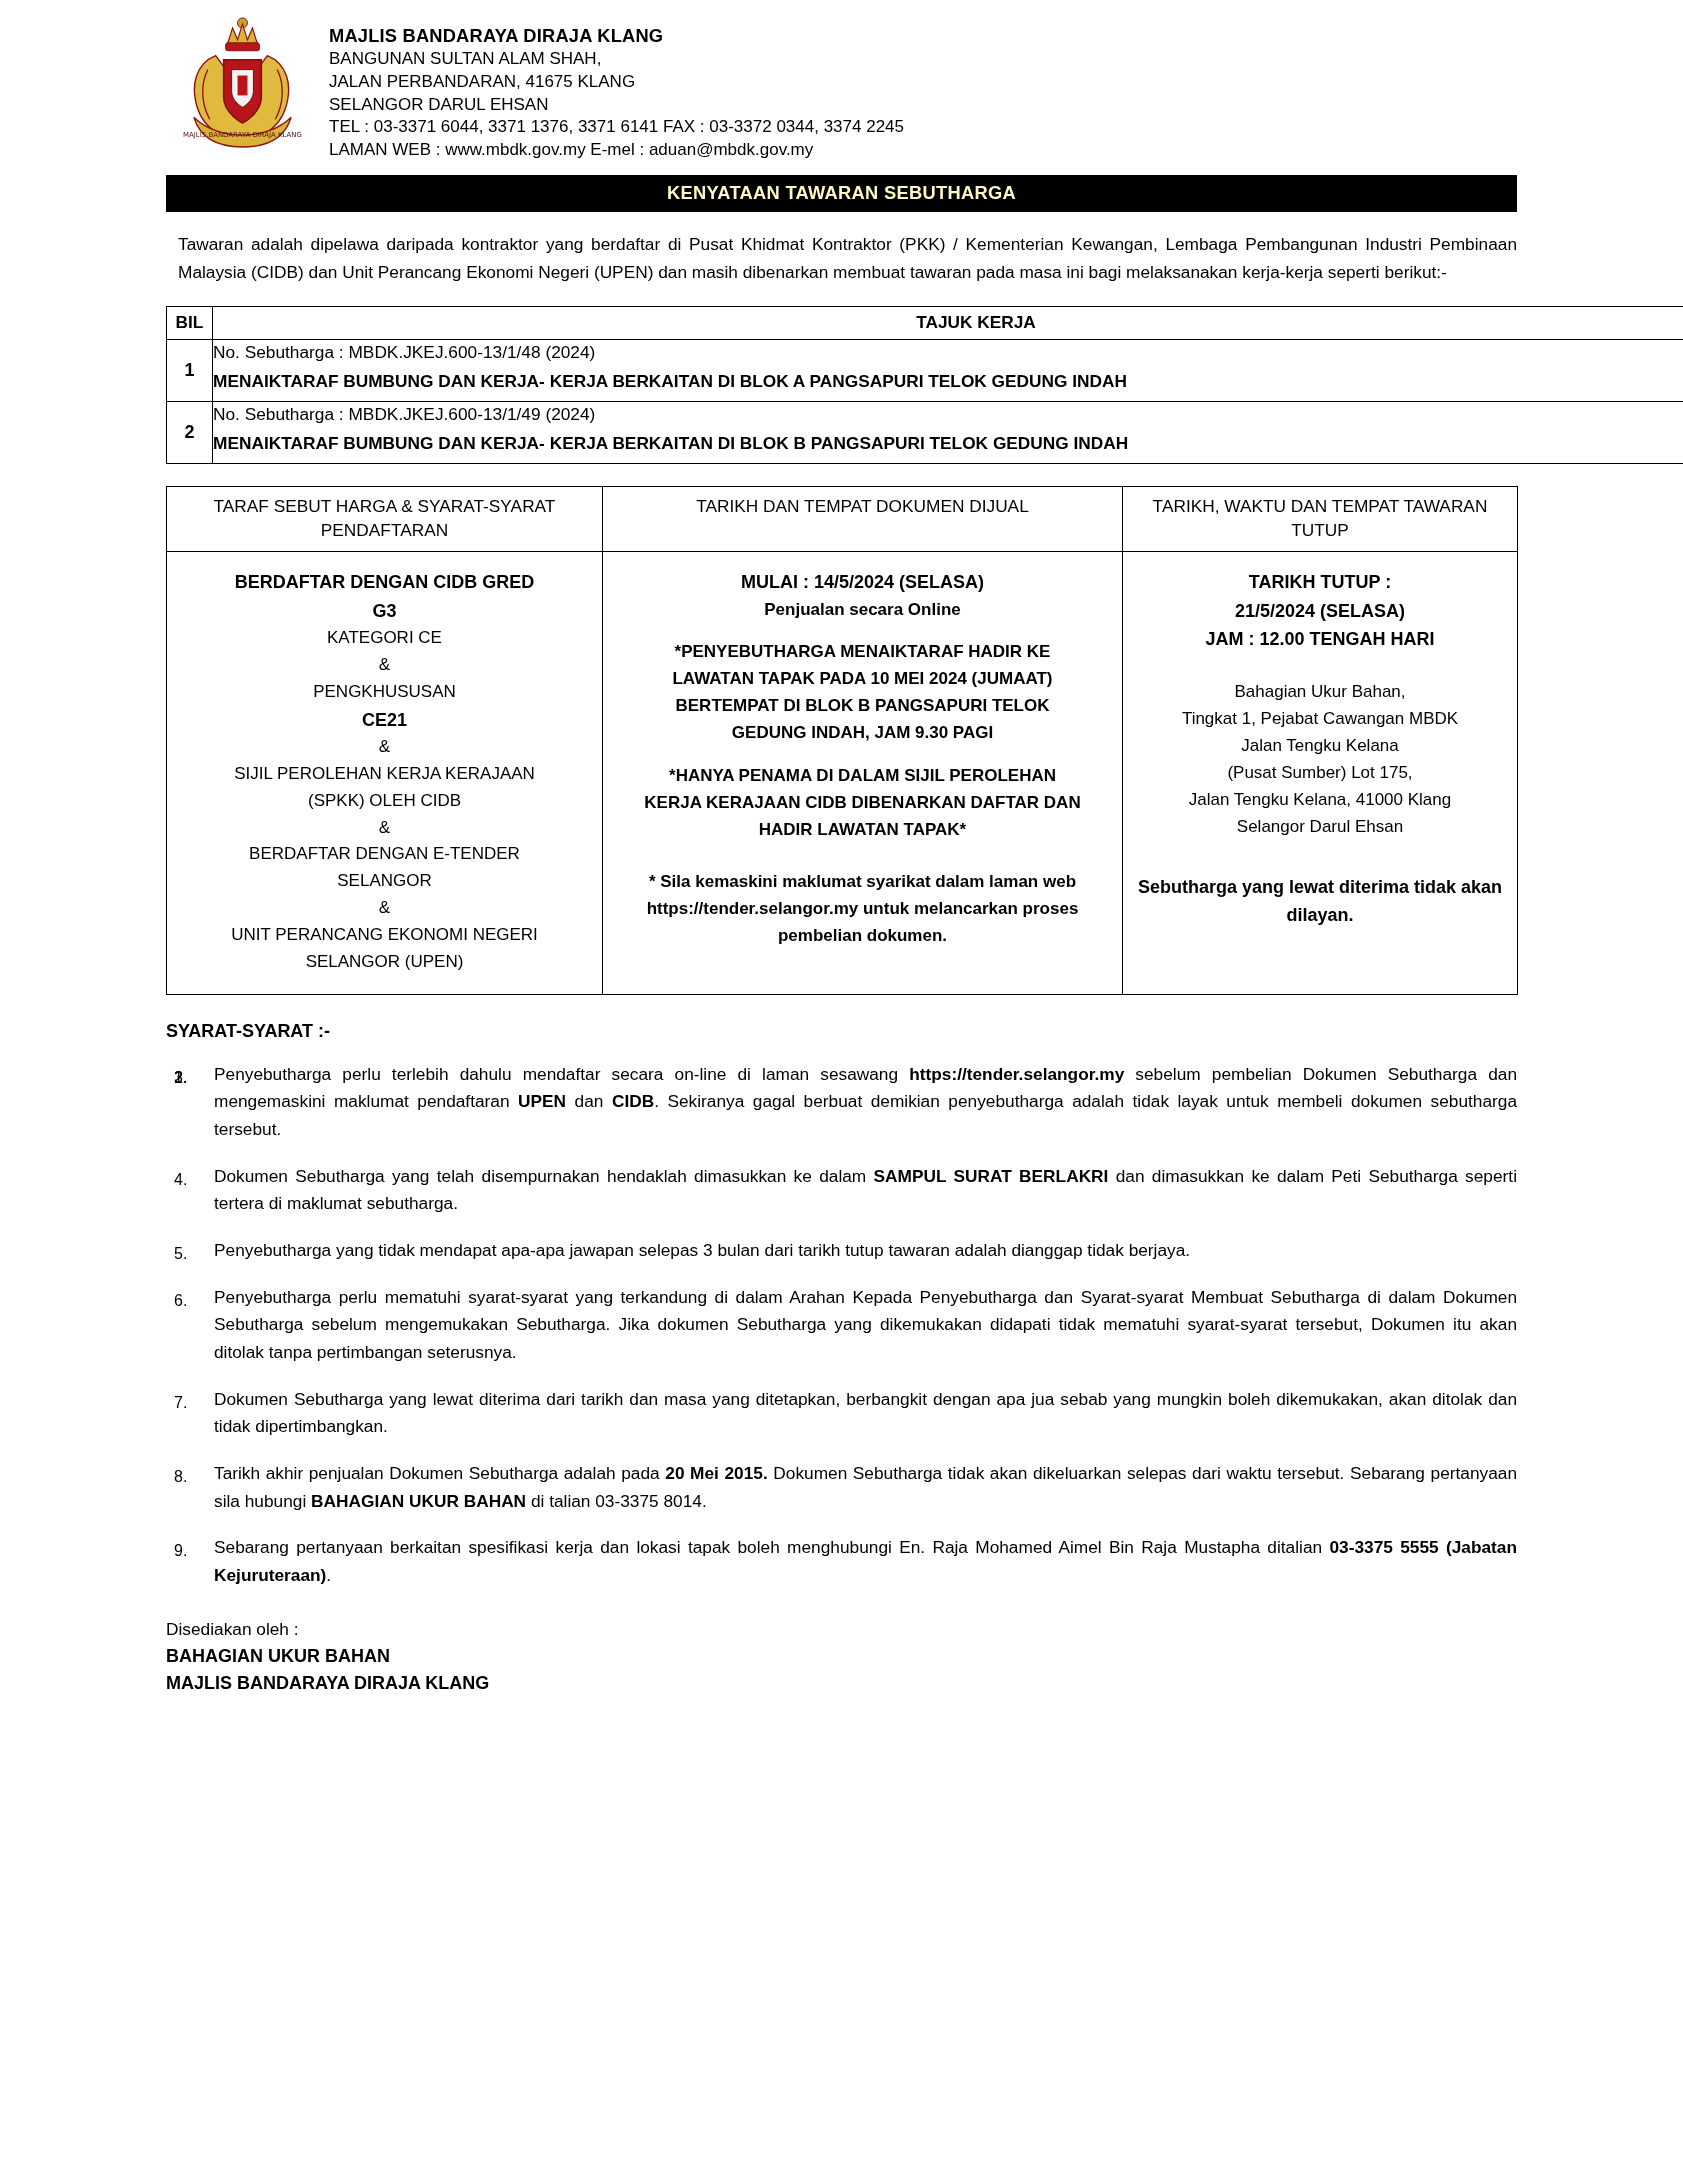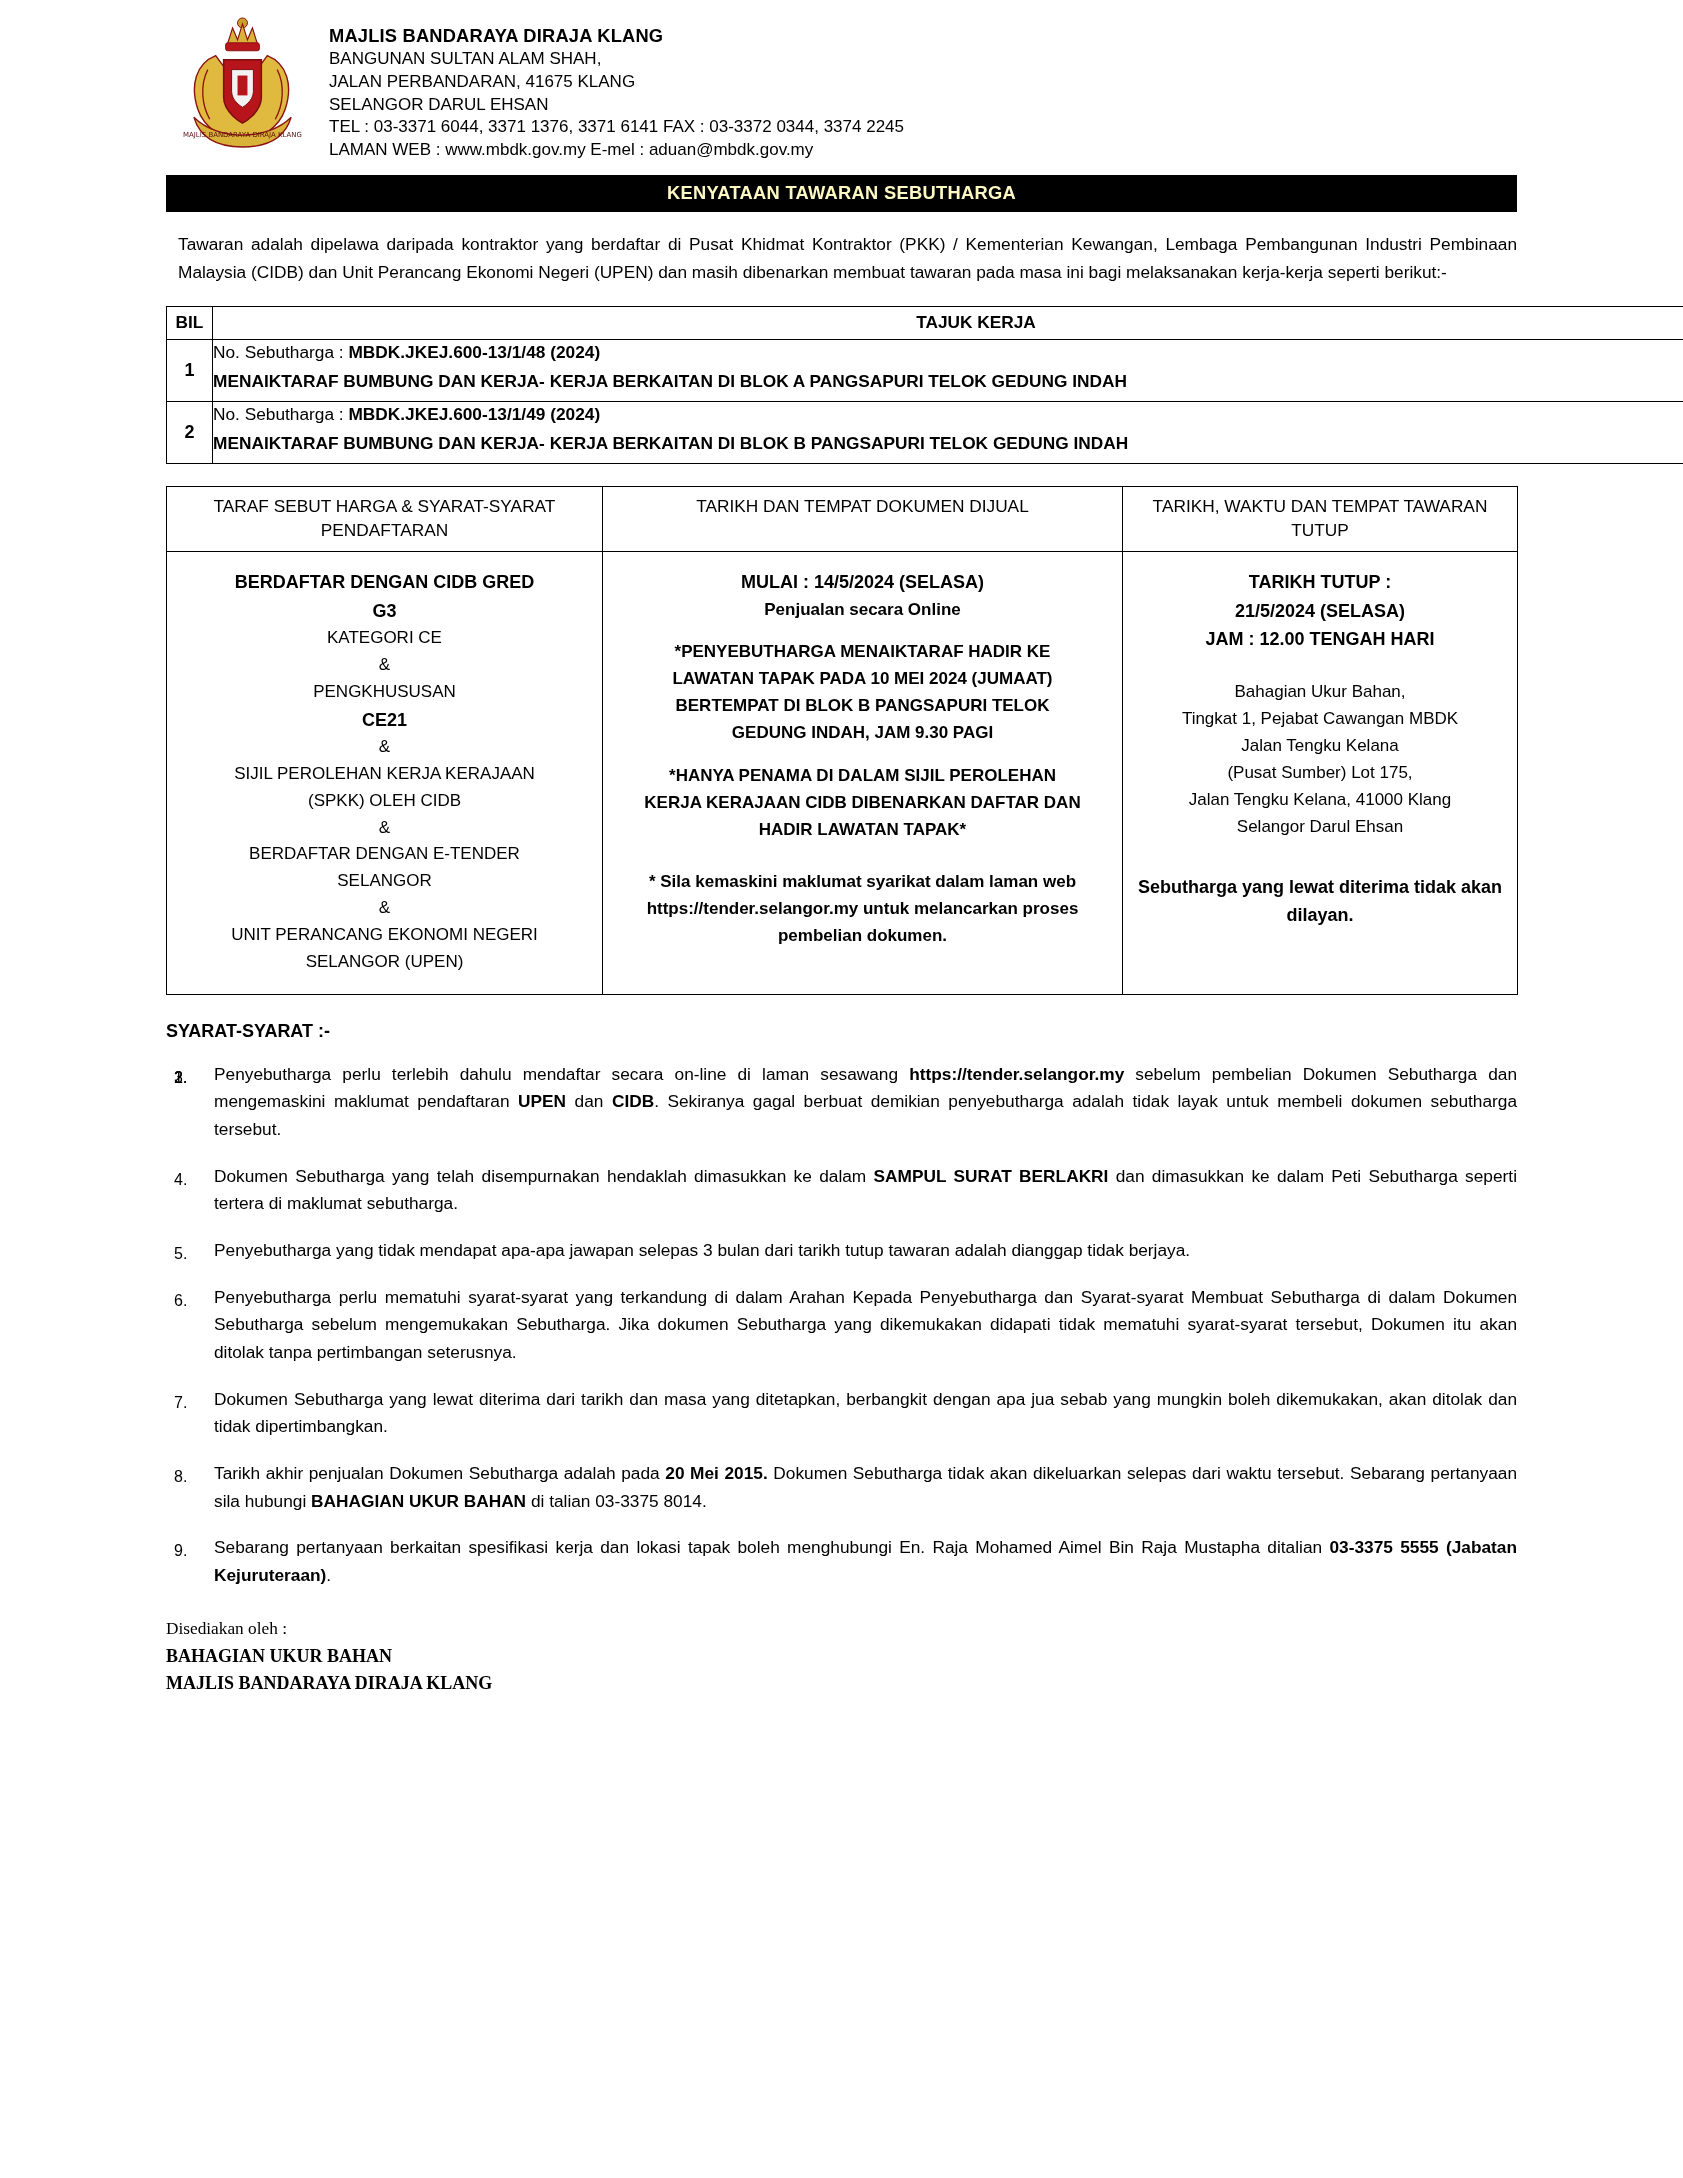--- a/index.html
+++ b/index.html
@@ -95,21 +95,21 @@
     font-size: 18px;
     vertical-align: middle;
   }
   td.work {
     padding: 9px 10px 14px 10px;
     line-height: 1.5;
     height: 61px;
     vertical-align: top;
   }
   .work-no { font-size: 17.3px; }
-  .work-no b { font-weight: bold; text-align: right; }
+  .work-no b { font-weight: normal; text-align: right; }
   .work-title {
     font-weight: bold;
     font-size: 17.3px;
     margin-top: 3px;
   }
 
   
   table.info {
     margin: 22px 166px 0 166px;
     width: 1350px;
@@ -166,21 +166,20 @@
     left: 8px;
     top: 4px;
     font-size: 16px;
   }
 
   
   .sig {
     margin: 26px 0 30px 166px;
     line-height: 1.55;
     font-size: 17.3px;
-    font-family: Liberation Serif, serif;
   }
   .sig .b2 { font-weight: bold; font-size: 18px; }
 </style>
 </head>
 <body>
 
 <div class="page">
 
   <div class="header">
     <div class="crest">

